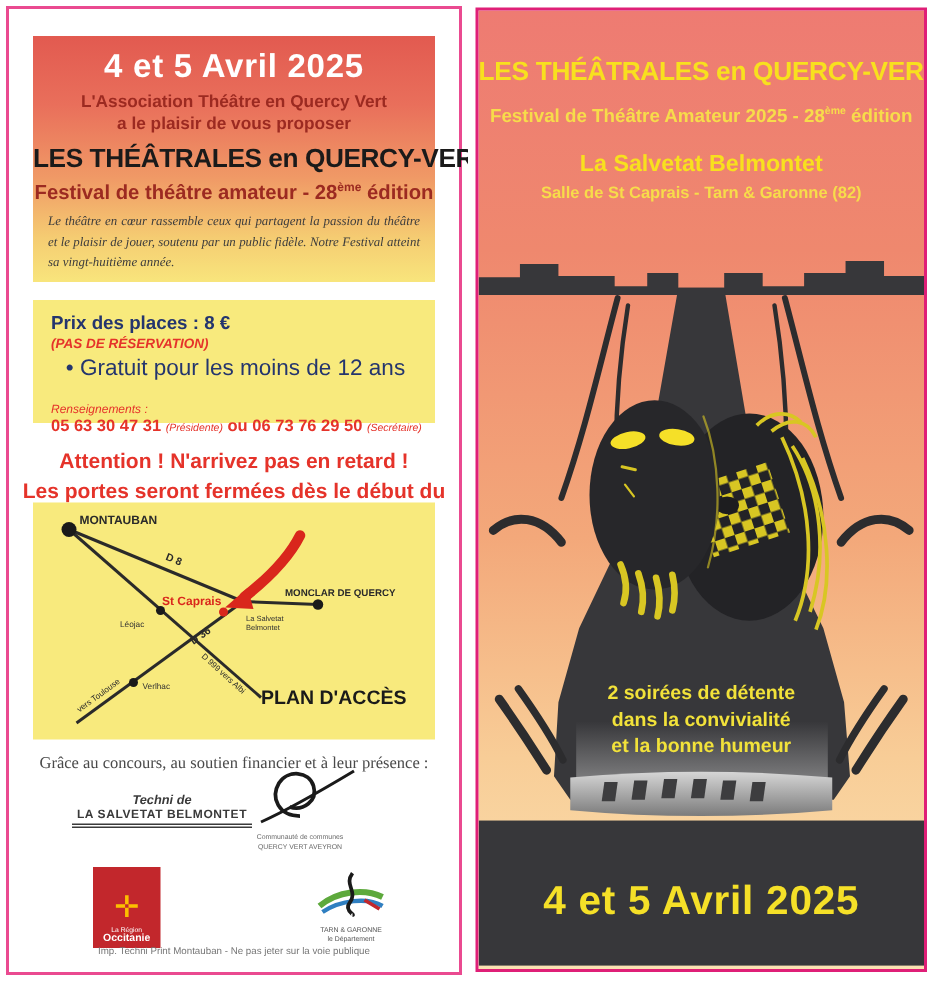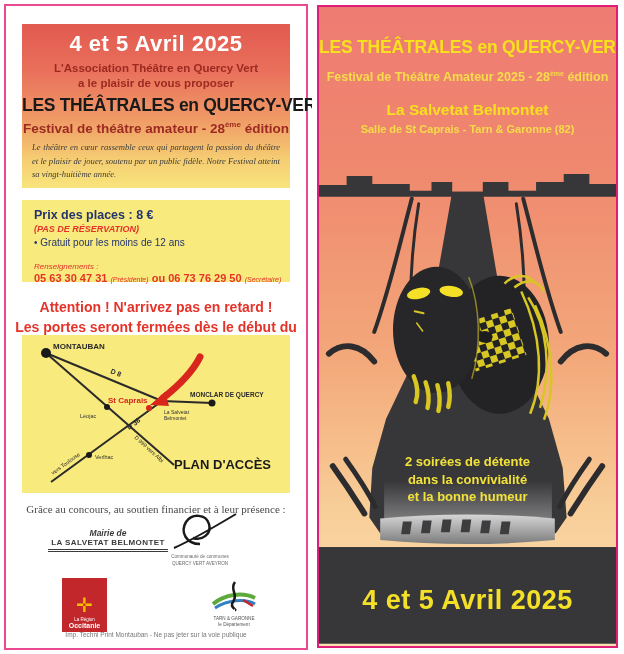--- a/index.html
+++ b/index.html
@@ -17,21 +17,21 @@
   .assoc{font-size:11.5px;font-weight:bold;color:#9c2a21;margin-top:4px;line-height:1.3;}
   .main-title-left{font-size:17.5px;font-weight:900;color:#1a1a1a;margin-top:4px;letter-spacing:-0.3px;white-space:nowrap;}
   .sub-title-left{font-size:13.5px;font-weight:bold;color:#9c2a21;margin-top:4px;}
   .sub-title-left sup{font-size:8px;}
   .intro-text{font-size:8.6px;font-style:italic;color:#3c3c3c;text-align:justify;
     padding:6px 10px 0 10px;line-height:1.55;font-family:"Liberation Serif", serif;}
   .yellowbox{position:absolute;background:#f8ea7d;}
   #price-box{left:22px;top:200px;width:268px;height:82px;padding:8px 10px 0 12px;font-size:11px;}
   .price-line{font-size:12.5px;font-weight:bold;color:#24356e;}
   .noresa{font-size:9px;font-weight:bold;font-style:italic;color:#e5332a;margin-top:2px;}
-  .free-line{font-size:10px;color:#24356e;margin-top:3px;}
+  .free-line{font-size:15px;color:#24356e;margin-top:3px;text-align:center;}
   .rens{font-size:8px;font-style:italic;color:#e5332a;margin-top:14px;}
   .phones{font-size:11px;font-weight:bold;color:#e5332a;text-align:center;margin-top:1px;white-space:nowrap;}
   .phones .role{font-size:7px;font-style:italic;font-weight:normal;}
   #warning{position:absolute;left:12px;top:297px;width:288px;text-align:center;
     font-size:14px;font-weight:bold;color:#e5332a;line-height:1.45;}
   #map-box{left:22px;top:335px;width:268px;height:158px;}
   #sponsor-intro{position:absolute;left:12px;top:503px;width:288px;text-align:center;
     font-size:11px;color:#4a4a4a;font-family:"Liberation Serif", serif;}
   #mairie{position:absolute;left:48px;top:528px;width:120px;text-align:center;color:#3a3a3a;}
   #mairie .m1{font-size:8.5px;font-style:italic;font-weight:bold;}
@@ -133,21 +133,21 @@
         <text font-size="7" font-weight="bold" fill="#2a2a2a" transform="translate(107,95) rotate(-36)">D 36</text>
         <text font-size="5.5" fill="#2a2a2a" transform="translate(112,103) rotate(42)">D 999 vers Albi</text>
         <text font-size="5.5" fill="#2a2a2a" transform="translate(31,140) rotate(-36)">vers Toulouse</text>
         <text x="152" y="134" font-size="13" font-weight="900" fill="#1a1a1a">PLAN D'ACCÈS</text>
       </svg>
     </div>
 
     <div id="sponsor-intro">Grâce au concours, au soutien financier et à leur présence :</div>
 
     <div id="mairie">
-      <div class="m1">Mairie de</div>
+      <div class="m1">Techni de</div>
       <div class="m2">LA SALVETAT BELMONTET</div>
     </div>
 
     <div id="cc-logo">
       <svg width="80" height="50" viewBox="0 0 80 50">
         <path d="M40,44 C26,44 20,32 26,22 C32,13 46,14 49,24 C52,34 42,41 33,38" fill="none" stroke="#1a1a1a" stroke-width="2.5"></path>
         <path d="M14,48 C34,39 56,26 76,14" fill="none" stroke="#1a1a1a" stroke-width="2"></path>
       </svg>
       <div class="cap">Communauté de communes</div>
       <div class="cap">QUERCY VERT AVEYRON</div>

